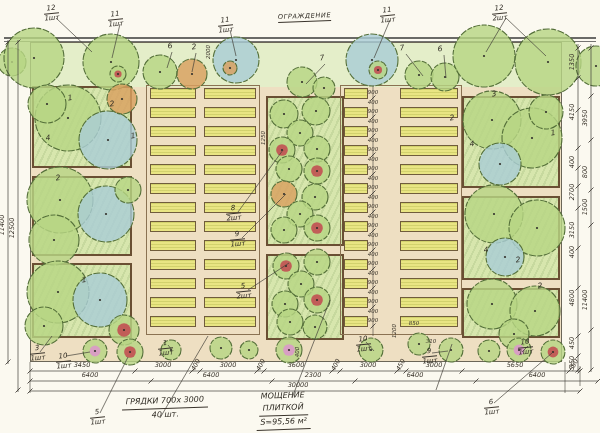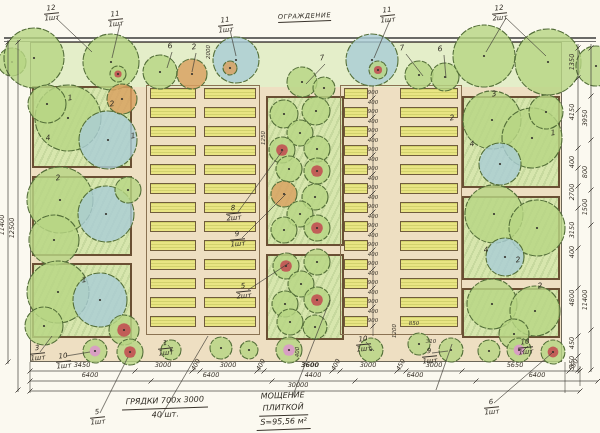--- a/index.html
+++ b/index.html
@@ -355,30 +355,30 @@
       <line x1="370.5" y1="309.5" x2="375.5" y2="304.5" stroke="#44403a" stroke-width="0.9"></line>
       <line x1="370.5" y1="328.5" x2="375.5" y2="323.5" stroke="#44403a" stroke-width="0.9"></line>
     </svg>
 
   <div id="labels-layer" class="abs">
       <div class="dim" style="left: 82px; top: 365px;">3450</div>
       <div class="dim" style="left: 163px; top: 365px;">3000</div>
       <div class="dim slant" style="left: 196px; top: 365px;">400</div>
       <div class="dim" style="left: 228px; top: 365px;">3000</div>
       <div class="dim slant" style="left: 261px; top: 365px;">400</div>
-      <div class="dim" style="left: 310px; top: 365px; font-weight: bold;">3600</div>
+      <div class="dim" style="left: 296px; top: 365px;">3600</div>
       <div class="dim slant" style="left: 336px; top: 365px;">400</div>
       <div class="dim" style="left: 368px; top: 365px;">3000</div>
       <div class="dim slant" style="left: 401px; top: 365px;">450</div>
       <div class="dim" style="left: 434px; top: 365px;">3000</div>
       <div class="dim" style="left: 515px; top: 365px;">5650</div>
       <div class="dim slant" style="left: 574px; top: 365px;">550</div>
       <div class="dim" style="left: 90px; top: 375px;">6400</div>
       <div class="dim" style="left: 211px; top: 375px;">6400</div>
-      <div class="dim" style="left: 313px; top: 375px;">4400</div>
+      <div class="dim" style="left: 313px; top: 375px;">2300</div>
       <div class="dim" style="left: 415px; top: 375px;">6400</div>
       <div class="dim" style="left: 537px; top: 375px;">6400</div>
       <div class="dim" style="left: 298px; top: 385px;">30000</div>
       <div class="dim rot" style="left: 2px; top: 225px;">11400</div>
       <div class="dim rot" style="left: 12px; top: 228px;">12500</div>
       <div class="dim rot" style="left: 572px; top: 62px;">1350</div>
       <div class="dim rot" style="left: 572px; top: 112px;">4150</div>
       <div class="dim rot" style="left: 572px; top: 162px;">400</div>
       <div class="dim rot" style="left: 572px; top: 192px;">2700</div>
       <div class="dim rot" style="left: 572px; top: 230px;">3150</div>

